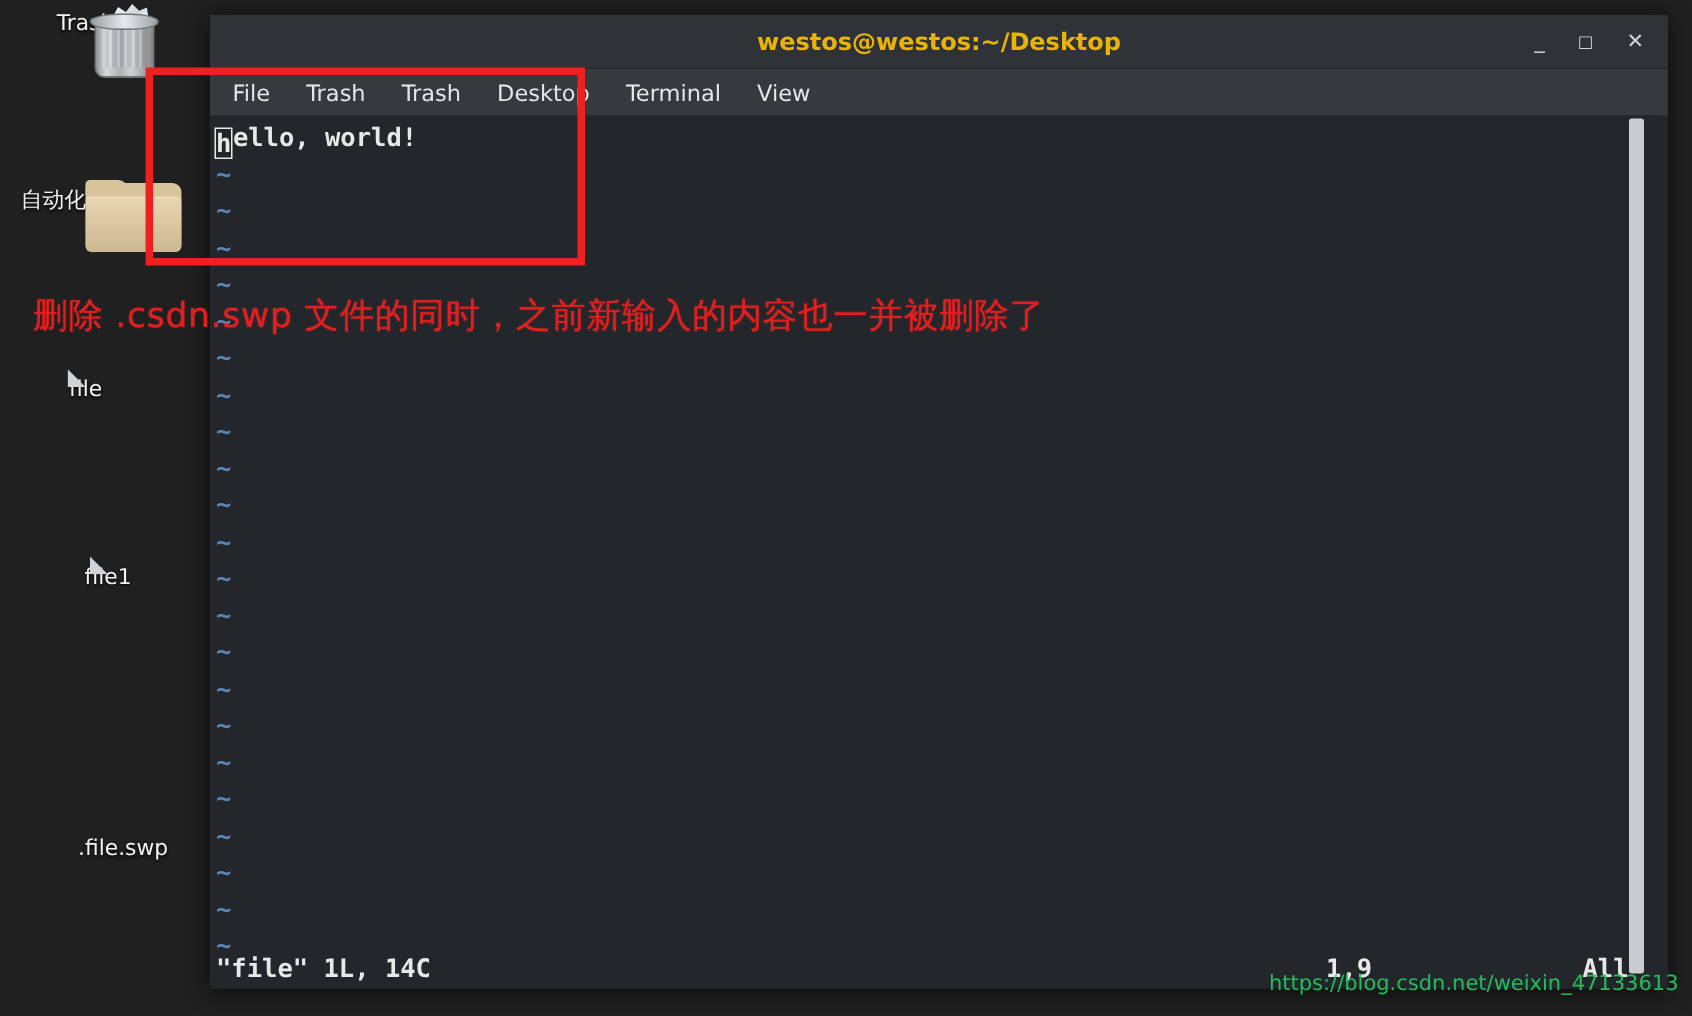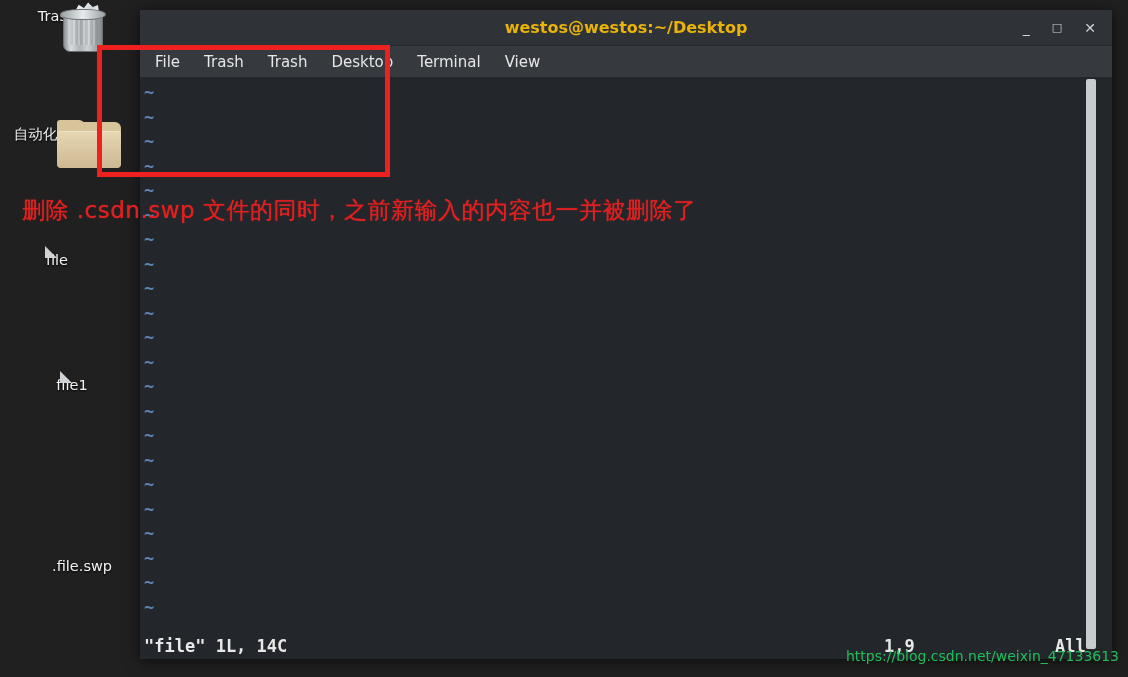--- a/index.html
+++ b/index.html
@@ -237,20 +237,21 @@
     <span class="menu-item">Trash</span>
     <span class="menu-item">Trash</span>
     <span class="menu-item">Desktop</span>
     <span class="menu-item">Terminal</span>
     <span class="menu-item">View</span>
   </div>
 
   <div id="screen" style="background: rgb(35, 39, 43);">
 
     <div id="buffer">
+      <div class="vline text"><span class="cursor-box">h</span><span>ello, world!</span></div>
       <div id="tilde-rows">
           <div class="vline tilde" style="color: rgb(91, 130, 180);">~</div>
           <div class="vline tilde" style="color: rgb(91, 130, 180);">~</div>
           <div class="vline tilde" style="color: rgb(91, 130, 180);">~</div>
           <div class="vline tilde" style="color: rgb(91, 130, 180);">~</div>
           <div class="vline tilde" style="color: rgb(91, 130, 180);">~</div>
           <div class="vline tilde" style="color: rgb(91, 130, 180);">~</div>
           <div class="vline tilde" style="color: rgb(91, 130, 180);">~</div>
           <div class="vline tilde" style="color: rgb(91, 130, 180);">~</div>
           <div class="vline tilde" style="color: rgb(91, 130, 180);">~</div>

